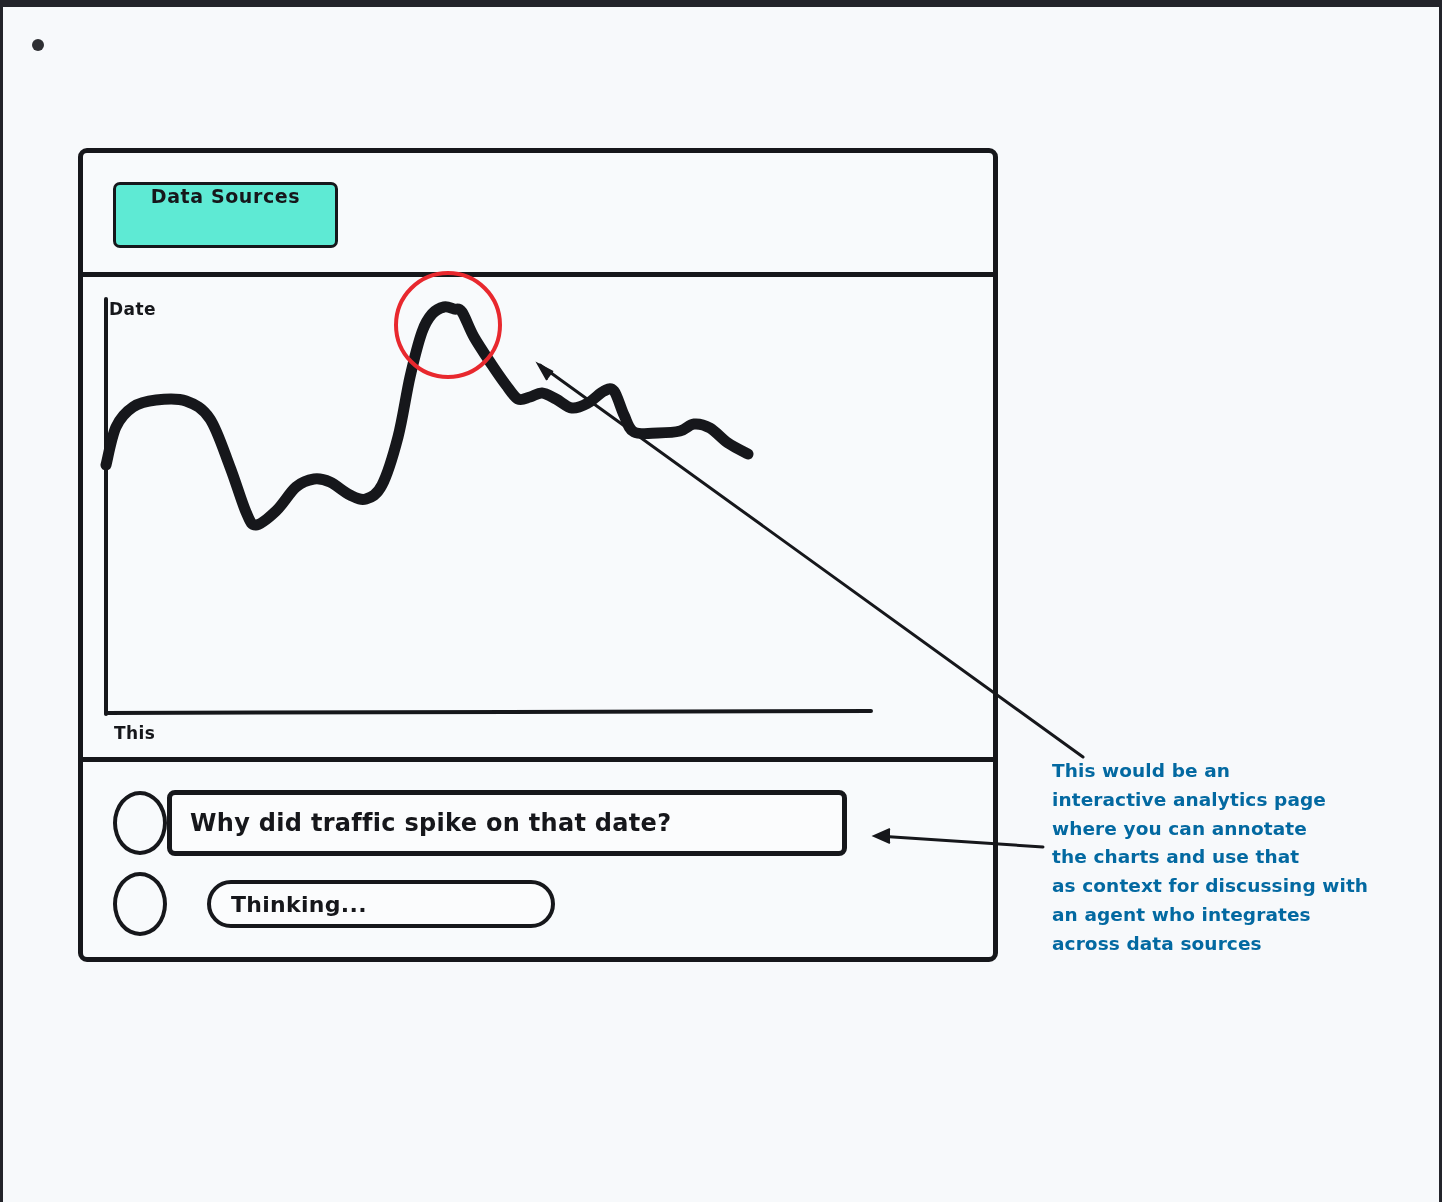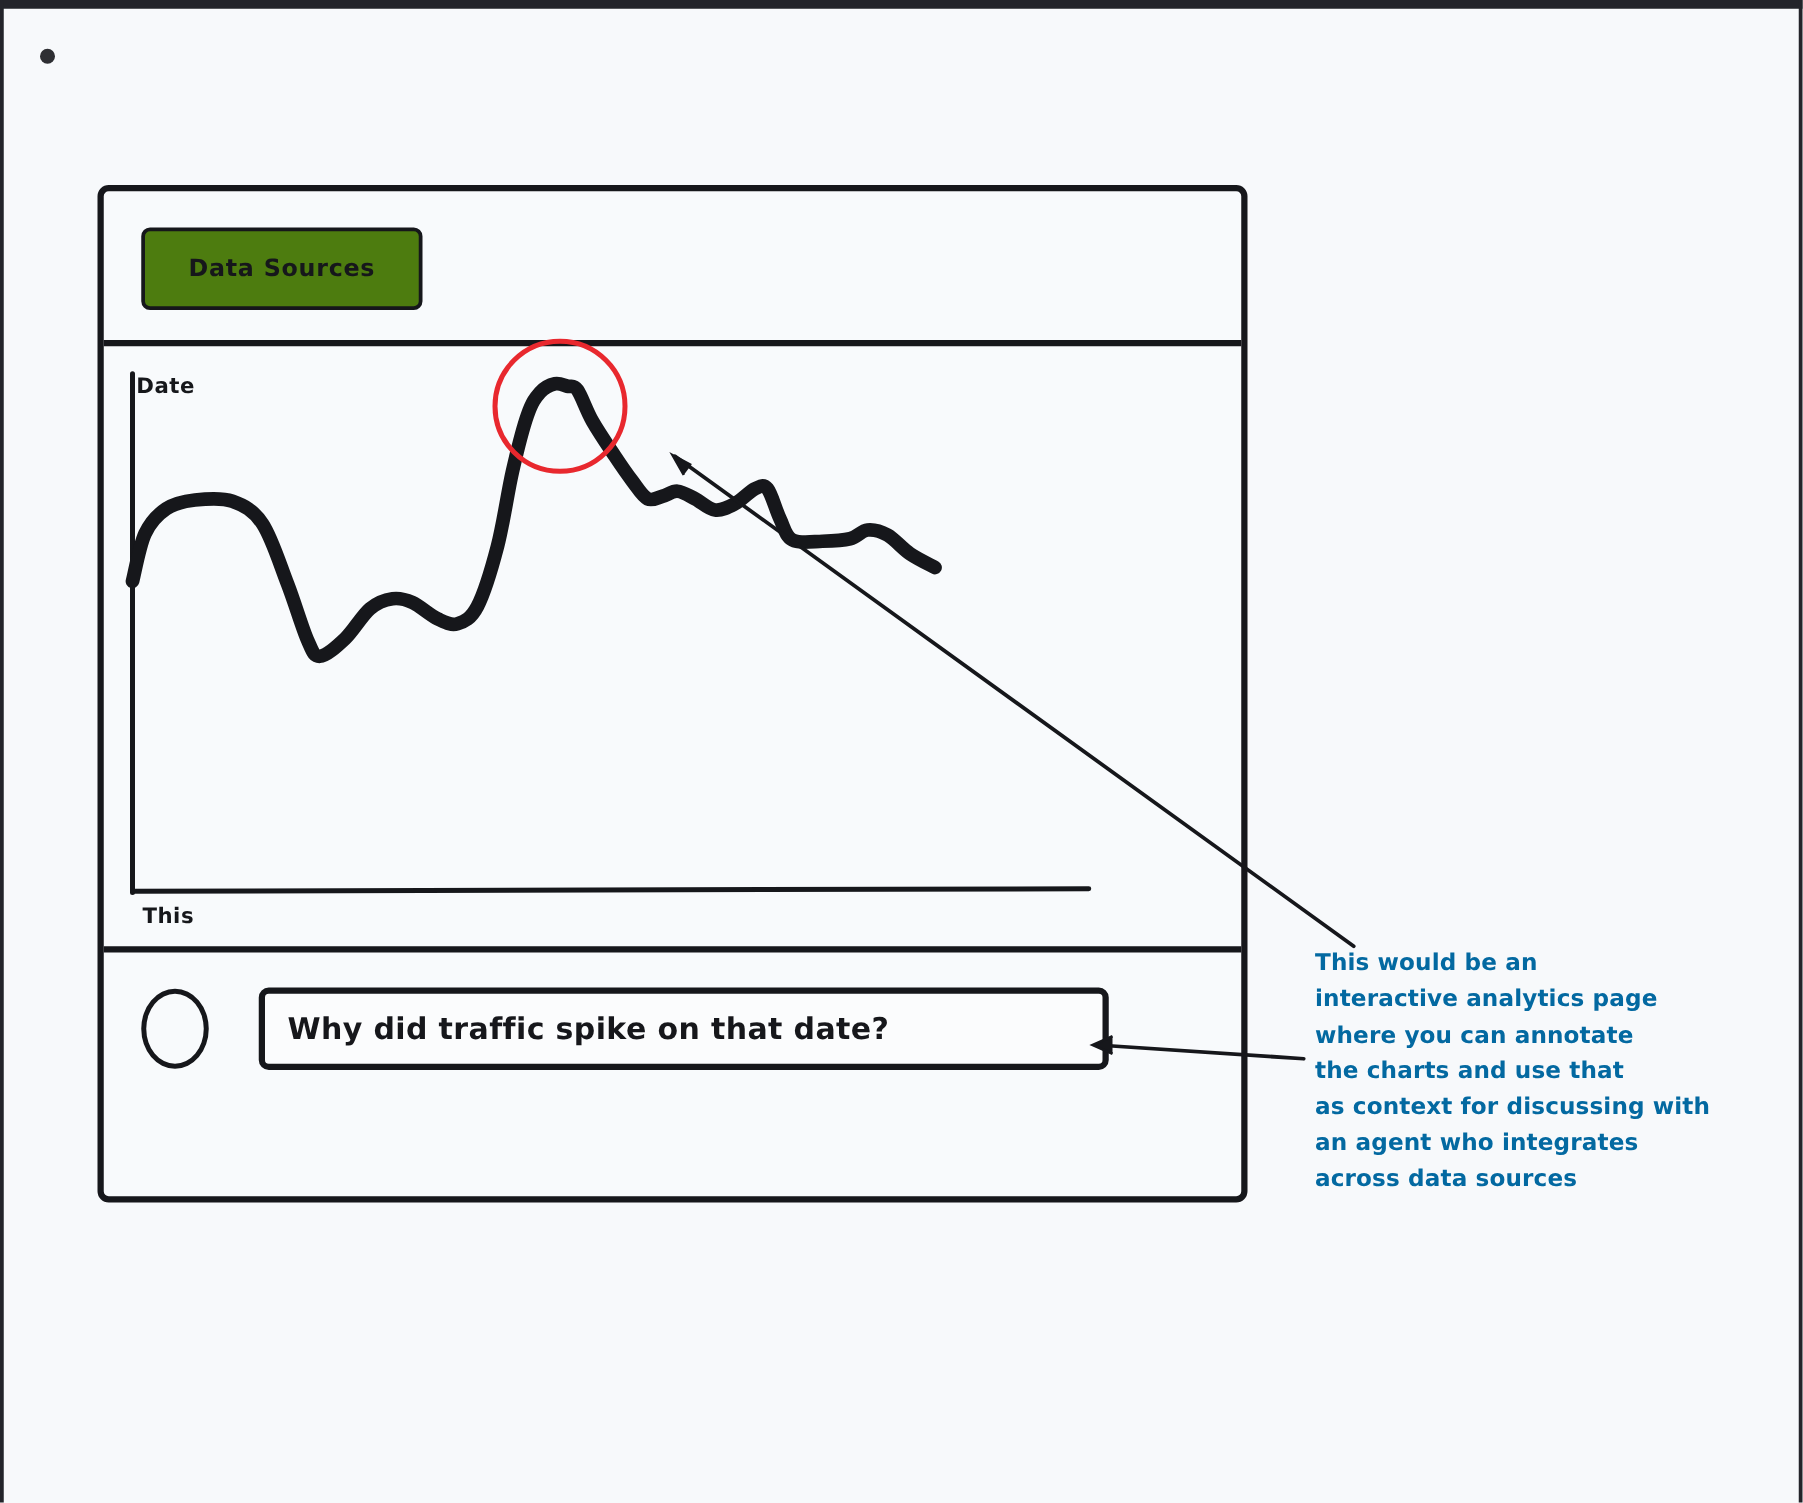--- a/index.html
+++ b/index.html
@@ -68,23 +68,23 @@
   #data-sources-button {
     position: absolute;
     left: 30px;
     top: 29px;
     width: 225px;
     height: 66px;
     border: 3px solid #16171b;
     border-radius: 7px;
     box-sizing: border-box;
     display: flex;
-    align-items: center;
+    align-items: flex-start;
     justify-content: center;
-    background: #4d7c0f;
+    background: #5eead4;
     cursor: pointer;
   }
   #data-sources-button .label {
     font-family: "DejaVu Sans", sans-serif;
     font-size: 19px;
     font-weight: 700;
     letter-spacing: 0.6px;
     color: #16171b;
   }
 
@@ -137,21 +137,20 @@
     width: 54px;
     height: 64px;
     border: 4px solid #16171b;
     border-radius: 50%;
     box-sizing: border-box;
     flex: 0 0 auto;
     background: #f8fafc;
   }
 
   #user-message-bubble {
-    margin-left: 40px;
     width: 680px;
     height: 66px;
     border: 5px solid #16171b;
     border-radius: 8px;
     box-sizing: border-box;
     display: flex;
     align-items: center;
     padding-left: 18px;
     background: #fbfcfd;
     cursor: pointer;
@@ -237,20 +236,26 @@
   </div>
 
   <div id="chat-band">
     <div class="chat-row" id="chat-row-user">
       <div class="avatar"></div>
       <div id="user-message-bubble">
         <span class="label">Why did traffic spike on that date?</span>
       </div>
     </div>
 
+    <div class="chat-row" id="chat-row-agent">
+      <div class="avatar"></div>
+      <div id="agent-message-bubble">
+        <span class="label">Thinking...</span>
+      </div>
+    </div>
   </div>
 </div>
 
 <svg id="annotation-layer" viewBox="0 0 1442 1202">
 
   <path d="M 540 365 L 1083 757" fill="none" stroke="#16171b" stroke-width="3" stroke-linecap="round"></path>
   <path d="M 553 372 L 538 364 L 547 380" fill="#16171b" stroke="#16171b" stroke-width="2"></path>
 
   <path d="M 1043 847 L 878 836" fill="none" stroke="#16171b" stroke-width="3" stroke-linecap="round"></path>
   <path d="M 890 829 L 874 836 L 890 843" fill="#16171b" stroke="#16171b" stroke-width="2"></path>

